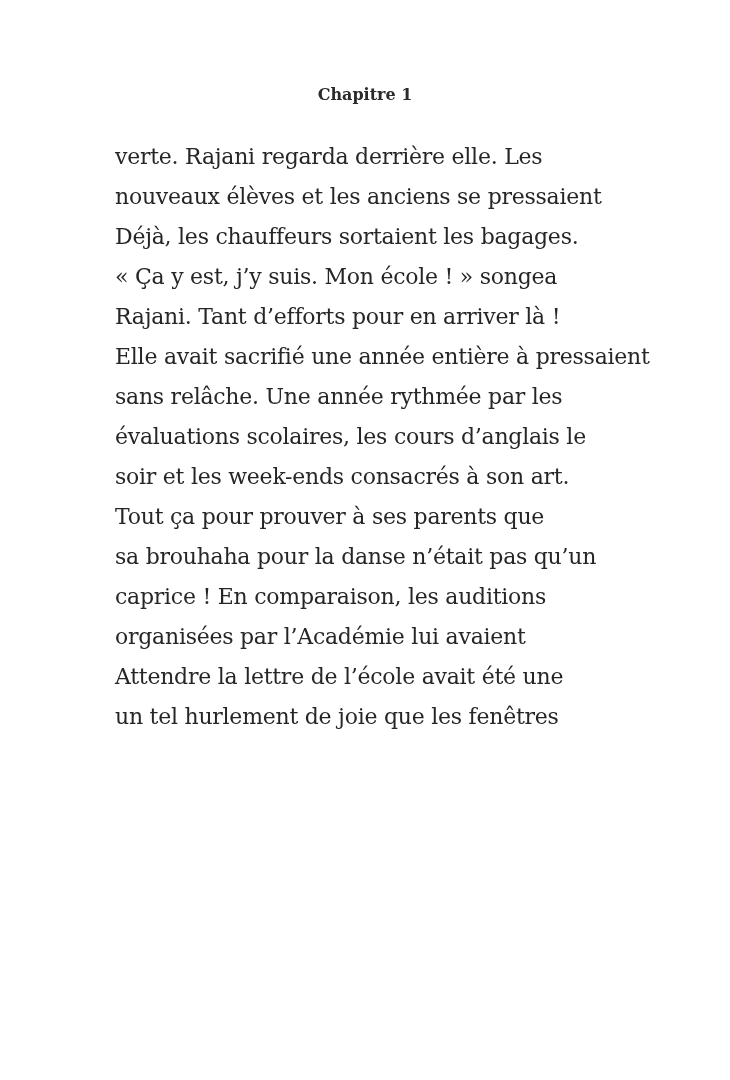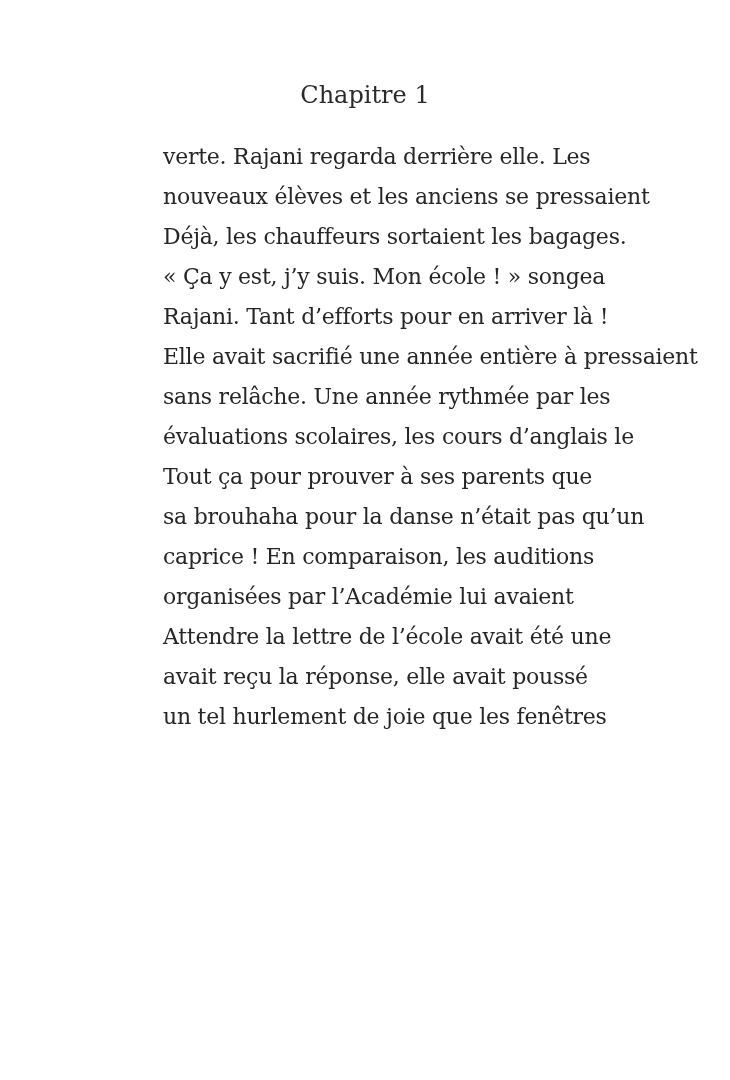--- a/index.html
+++ b/index.html
@@ -14,30 +14,30 @@
     background: #ffffff;
     overflow: hidden;
     font-family: "DejaVu Serif", serif;
   }
   .chapter-header {
     position: absolute;
     top: 82px;
     left: 0;
     width: 100%;
     text-align: center;
-    font-size: 24px;
+    font-size: 16px;
     line-height: 26px;
     color: #2b2b2b;
+    font-weight: bold;
   }
   .text-content {
     position: absolute;
     top: 137px;
     left: 115px;
     width: 530px;
-    margin-left: 48px;
   }
   .text-line {
     height: 40px;
     line-height: 40px;
     font-size: 22px;
     letter-spacing: -0.25px;
     color: #262626;
     white-space: nowrap;
   }
   .page-number {
@@ -62,23 +62,23 @@
 
   <div class="text-content">
     <div class="text-line">verte. Rajani regarda derrière elle. Les</div>
     <div class="text-line">nouveaux élèves et les anciens se pressaient</div>
     <div class="text-line">Déjà, les chauffeurs sortaient les bagages.</div>
     <div class="text-line">« Ça y est, j’y suis. Mon école ! » songea</div>
     <div class="text-line">Rajani. Tant d’efforts pour en arriver là !</div>
     <div class="text-line">Elle avait sacrifié une année entière à pressaient</div>
     <div class="text-line">sans relâche. Une année rythmée par les</div>
     <div class="text-line">évaluations scolaires, les cours d’anglais le</div>
+    <div class="text-line">soir et les week-ends consacrés à son art.</div>
     <div class="text-line">Tout ça pour prouver à ses parents que</div>
     <div class="text-line">sa brouhaha pour la danse n’était pas qu’un</div>
     <div class="text-line">caprice ! En comparaison, les auditions</div>
     <div class="text-line">organisées par l’Académie lui avaient</div>
     <div class="text-line">Attendre la lettre de l’école avait été une</div>
-    <div class="text-line">avait reçu la réponse, elle avait poussé</div>
     <div class="text-line">un tel hurlement de joie que les fenêtres</div>
   </div>
 
 
 </div>
 
 </body></html>

